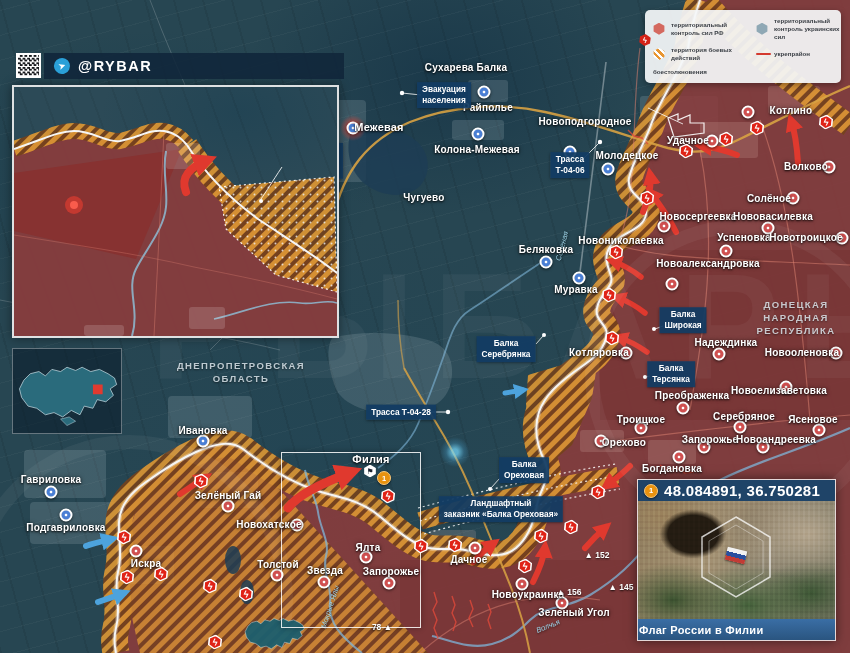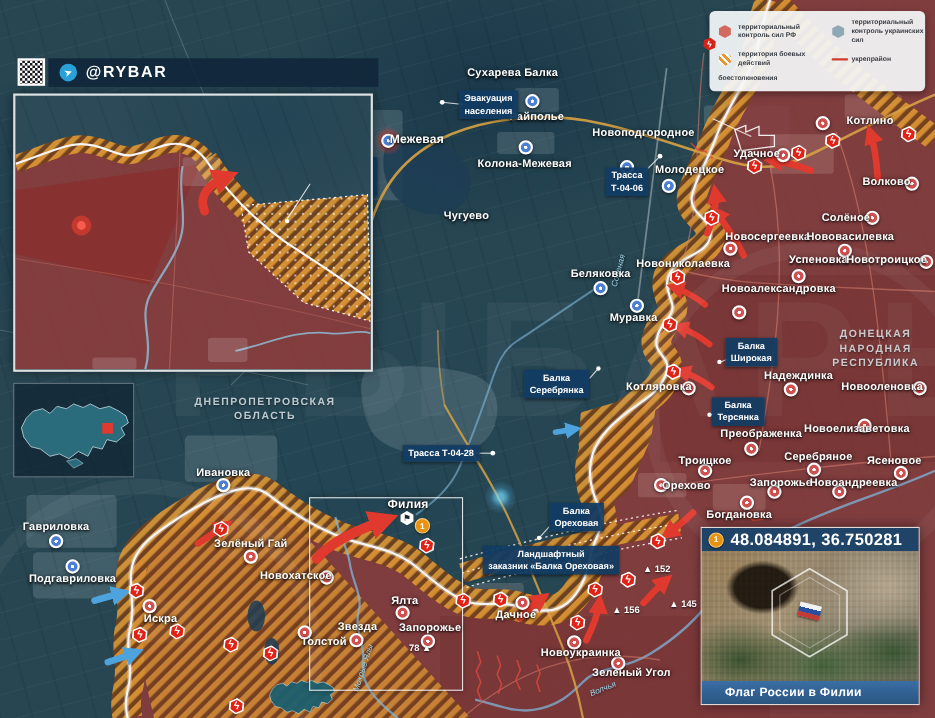--- a/index.html
+++ b/index.html
@@ -24,21 +24,21 @@
   .marker.ru{background:radial-gradient(circle,#fff 0 1.5px,#d05050 1.6px);}
   .region{position:absolute;transform:translate(-50%,-50%);text-align:center;color:rgba(225,234,240,.82);
     font-weight:bold;font-size:9.5px;letter-spacing:1.4px;line-height:1.35;z-index:22;
     text-shadow:0 1px 2px rgba(0,0,0,.5);white-space:nowrap;}
   .callout{position:absolute;transform:translate(-50%,-50%);background:rgba(18,60,99,.94);color:#fff;
     font-size:8.3px;font-weight:bold;line-height:1.3;padding:2px 5px;z-index:32;white-space:nowrap;
     box-shadow:0 1px 3px rgba(0,0,0,.5);text-align:center;}
   .river-lbl{position:absolute;color:#9fd4e8;font-size:7.5px;font-style:italic;z-index:21;
     transform-origin:center;white-space:nowrap;text-shadow:0 1px 2px rgba(0,0,0,.6);}
   .height{position:absolute;transform:translate(-50%,-50%);color:#fff;font-size:8.5px;font-weight:bold;
-    z-index:30;text-shadow:0 1px 2px rgba(0,0,0,.8);white-space:nowrap;}
+    z-index:30;text-shadow:0 1px 2px rgba(0,0,0,.8);white-space:nowrap;margin-top:38px;}
   
   .clash{position:absolute;width:15px;height:15px;transform:translate(-50%,-50%) rotate(6deg);z-index:33;
     clip-path:polygon(50% 0,95% 26%,95% 74%,50% 100%,5% 74%,5% 26%);background:#fff;}
   .clash .in{position:absolute;inset:1.5px;clip-path:polygon(50% 0,95% 26%,95% 74%,50% 100%,5% 74%,5% 26%);
     background:#e02317;color:#fff;font-size:9.5px;font-weight:bold;display:flex;align-items:center;justify-content:center;}
   .flagmark{position:absolute;transform:translate(-50%,-50%);z-index:34;background:#fff;
     clip-path:polygon(50% 0,95% 26%,95% 74%,50% 100%,5% 74%,5% 26%);display:flex;align-items:center;justify-content:center;
     color:#1c2430;font-weight:bold;}
   .badge{position:absolute;width:12px;height:12px;border-radius:50%;background:#e8920f;border:1px solid #f7c97d;
     color:#fff;font-size:7.5px;font-weight:bold;display:flex;align-items:center;justify-content:center;
@@ -99,21 +99,21 @@
       radial-gradient(100px 56px at 56% 88%, #44603a, transparent 72%),
       radial-gradient(70px 46px at 88% 78%, #3c5534, transparent 72%),
       linear-gradient(118deg,#8d7a5b,#a29072 40%,#8f8672 62%,#6b6d5a);}
   #photo .img:after{content:"";position:absolute;inset:0;
     background-image:repeating-linear-gradient(90deg, rgba(255,255,255,.07) 0 2px, transparent 2px 5px),
       repeating-linear-gradient(0deg, rgba(0,0,0,.06) 0 2px, transparent 2px 6px);
     mix-blend-mode:overlay;}
   #photo .flag{position:absolute;left:88px;top:48px;width:20px;height:13px;transform:rotate(14deg);z-index:3;
     background:linear-gradient(180deg,#f2f2f2 0 33%,#2a4f9e 33% 66%,#c23b35 66%);box-shadow:0 1px 2px rgba(0,0,0,.5);}
   #photo .cap{height:21px;background:linear-gradient(180deg,#3a6ea5,#2a5580);display:flex;align-items:center;
-    padding-left:21px;color:#fff;font-size:11px;font-weight:bold;letter-spacing:.3px;}
+    padding-left:1px;color:#fff;font-size:11px;font-weight:bold;letter-spacing:.3px;}
   
   #zoomrect{position:absolute;left:281px;top:452px;width:138px;height:174px;z-index:26;
     border:1.5px solid rgba(255,255,255,.85);box-shadow:0 0 6px rgba(0,0,0,.3);}
   .wm-text{position:absolute;left:150px;top:240px;width:700px;text-align:center;font-size:150px;font-weight:800;
     color:rgba(255,255,255,.045);letter-spacing:18px;z-index:23;pointer-events:none;}
   .wm-circle{position:absolute;border-radius:50%;border:14px solid rgba(255,255,255,.05);z-index:23;pointer-events:none;}
 </style>
 </head>
 <body>
 
@@ -440,21 +440,21 @@
     <div class="town" style="left: 51px; top: 479px;">Гавриловка</div>
     <div class="marker ua" style="left: 66px; top: 515px;"></div>
     <div class="town" style="left: 66px; top: 527px;">Подгавриловка</div>
     <div class="marker ru" style="left: 228px; top: 506px;"></div>
     <div class="town" style="left: 228px; top: 495px;">Зелёный Гай</div>
     <div class="marker ru" style="left: 297px; top: 525px;"></div>
     <div class="town" style="left: 269px; top: 524px;">Новохатское</div>
     <div class="marker ru" style="left: 136px; top: 551px;"></div>
     <div class="town" style="left: 146px; top: 563px;">Искра</div>
     <div class="marker ru" style="left: 277px; top: 575px;"></div>
-    <div class="town" style="left: 278px; top: 584px; padding-left: 33px;">Толстой</div>
+    <div class="town" style="left: 278px; top: 564px;">Толстой</div>
     <div class="marker ru" style="left: 324px; top: 582px;"></div>
     <div class="town" style="left: 325px; top: 570px;">Звезда</div>
     <div class="marker ru" style="left: 366px; top: 557px;"></div>
     <div class="town" style="left: 368px; top: 547px;">Ялта</div>
     <div class="marker ru" style="left: 389px; top: 583px;"></div>
     <div class="town" style="left: 391px; top: 571px;">Запорожье</div>
     <div class="marker ru" style="left: 475px; top: 548px;"></div>
     <div class="town" style="left: 469px; top: 559px;">Дачное</div>
     <div class="marker ru" style="left: 522px; top: 584px;"></div>
     <div class="town" style="left: 528px; top: 594px;">Новоукраинка</div>

